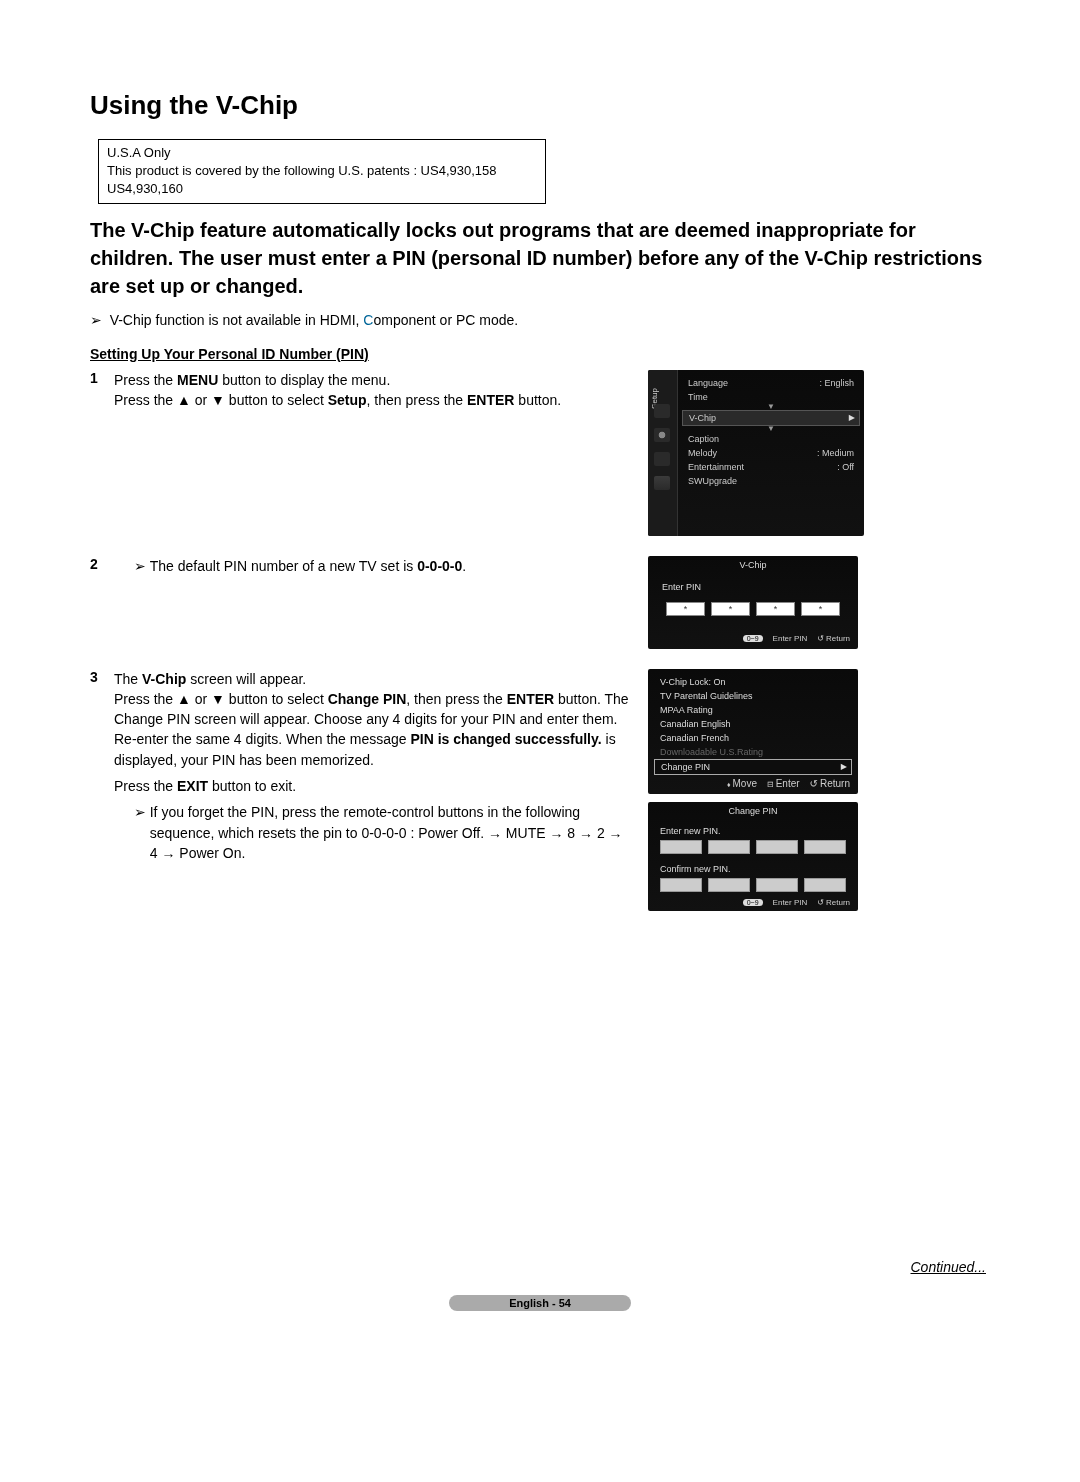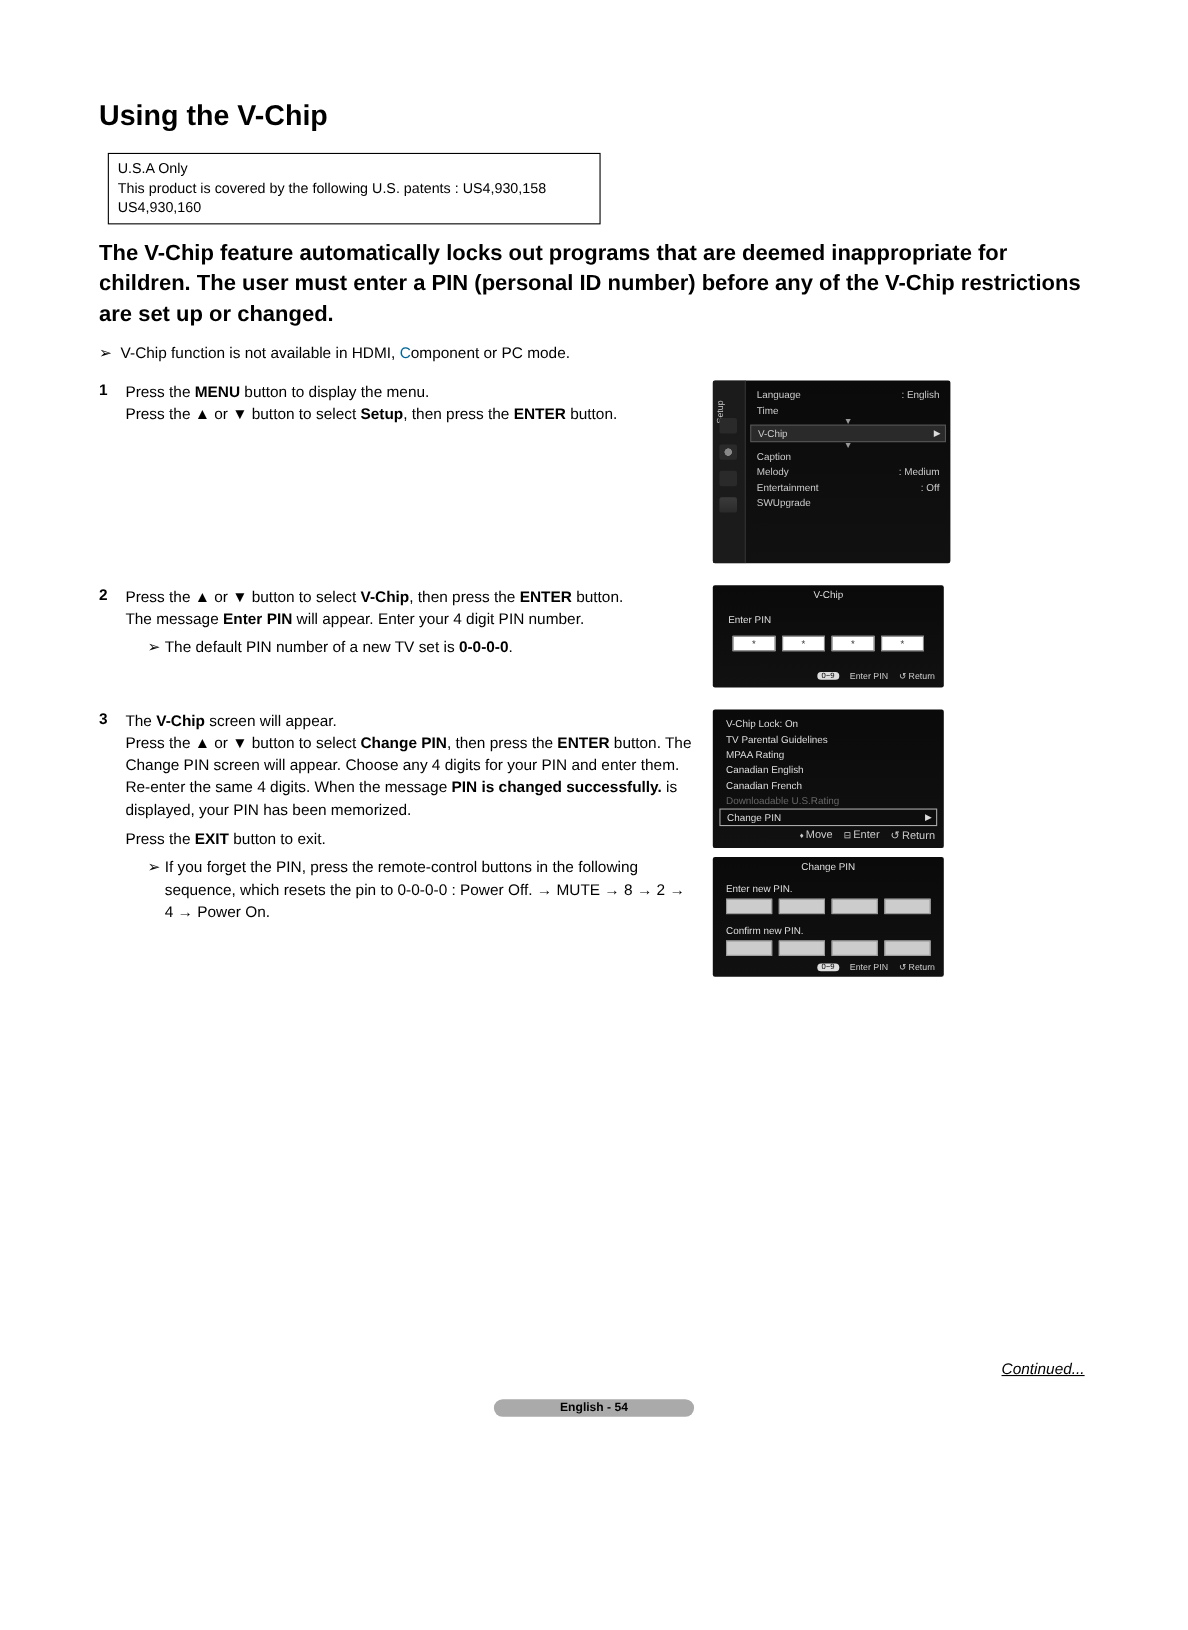--- a/index.html
+++ b/index.html
@@ -77,20 +77,21 @@
     <div>This product is covered by the following U.S. patents : US4,930,158 US4,930,160</div>
   </div>
 
   <div class="intro">The V-Chip feature automatically locks out programs that are deemed inappropriate for children. The user must enter a PIN (personal ID number) before any of the V-Chip restrictions are set up or changed.</div>
 
   <div class="note-row">
     <span class="pointer">➢</span>
     <span>V-Chip function is not available in HDMI, </span><span class="component-c">C</span><span>omponent or PC mode.</span>
   </div>
 
+  <div class="subhead">Setting Up Your Personal ID Number (PIN)</div>
 
   <div class="layout-row">
     <div class="text-col">
       <div class="step">
         <div class="stepnum">1</div>
         <div class="stepbody">
           <p>
             <span>Press the </span><b>MENU</b><span> button to display the menu.</span><br>
             <span>Press the ▲ or ▼ button to select </span><b>Setup</b><span>, then press the </span><b>ENTER</b><span> button.</span>
           </p>
@@ -141,24 +142,20 @@
         </div>
       </div>
     </div>
   </div>
 
   <div class="layout-row">
     <div class="text-col">
       <div class="step">
         <div class="stepnum">2</div>
         <div class="stepbody">
-          <p>
-            <span>Press the ▲ or ▼ button to select </span><b>V-Chip</b><span>, then press the </span><b>ENTER</b><span> button.</span><br>
-            <span>The message </span><b>Enter PIN</b><span> will appear. Enter your 4 digit PIN number.</span>
-          </p>
           <div class="indent">
             <span class="pointer">➢</span>
             <span><span>The default PIN number of a new TV set is </span><b>0-0-0-0</b><span>.</span></span>
           </div>
         </div>
       </div>
     </div>
     <div class="screens-col">
       <div class="osd osd-vchip">
         <div class="osd-title">V-Chip</div>

